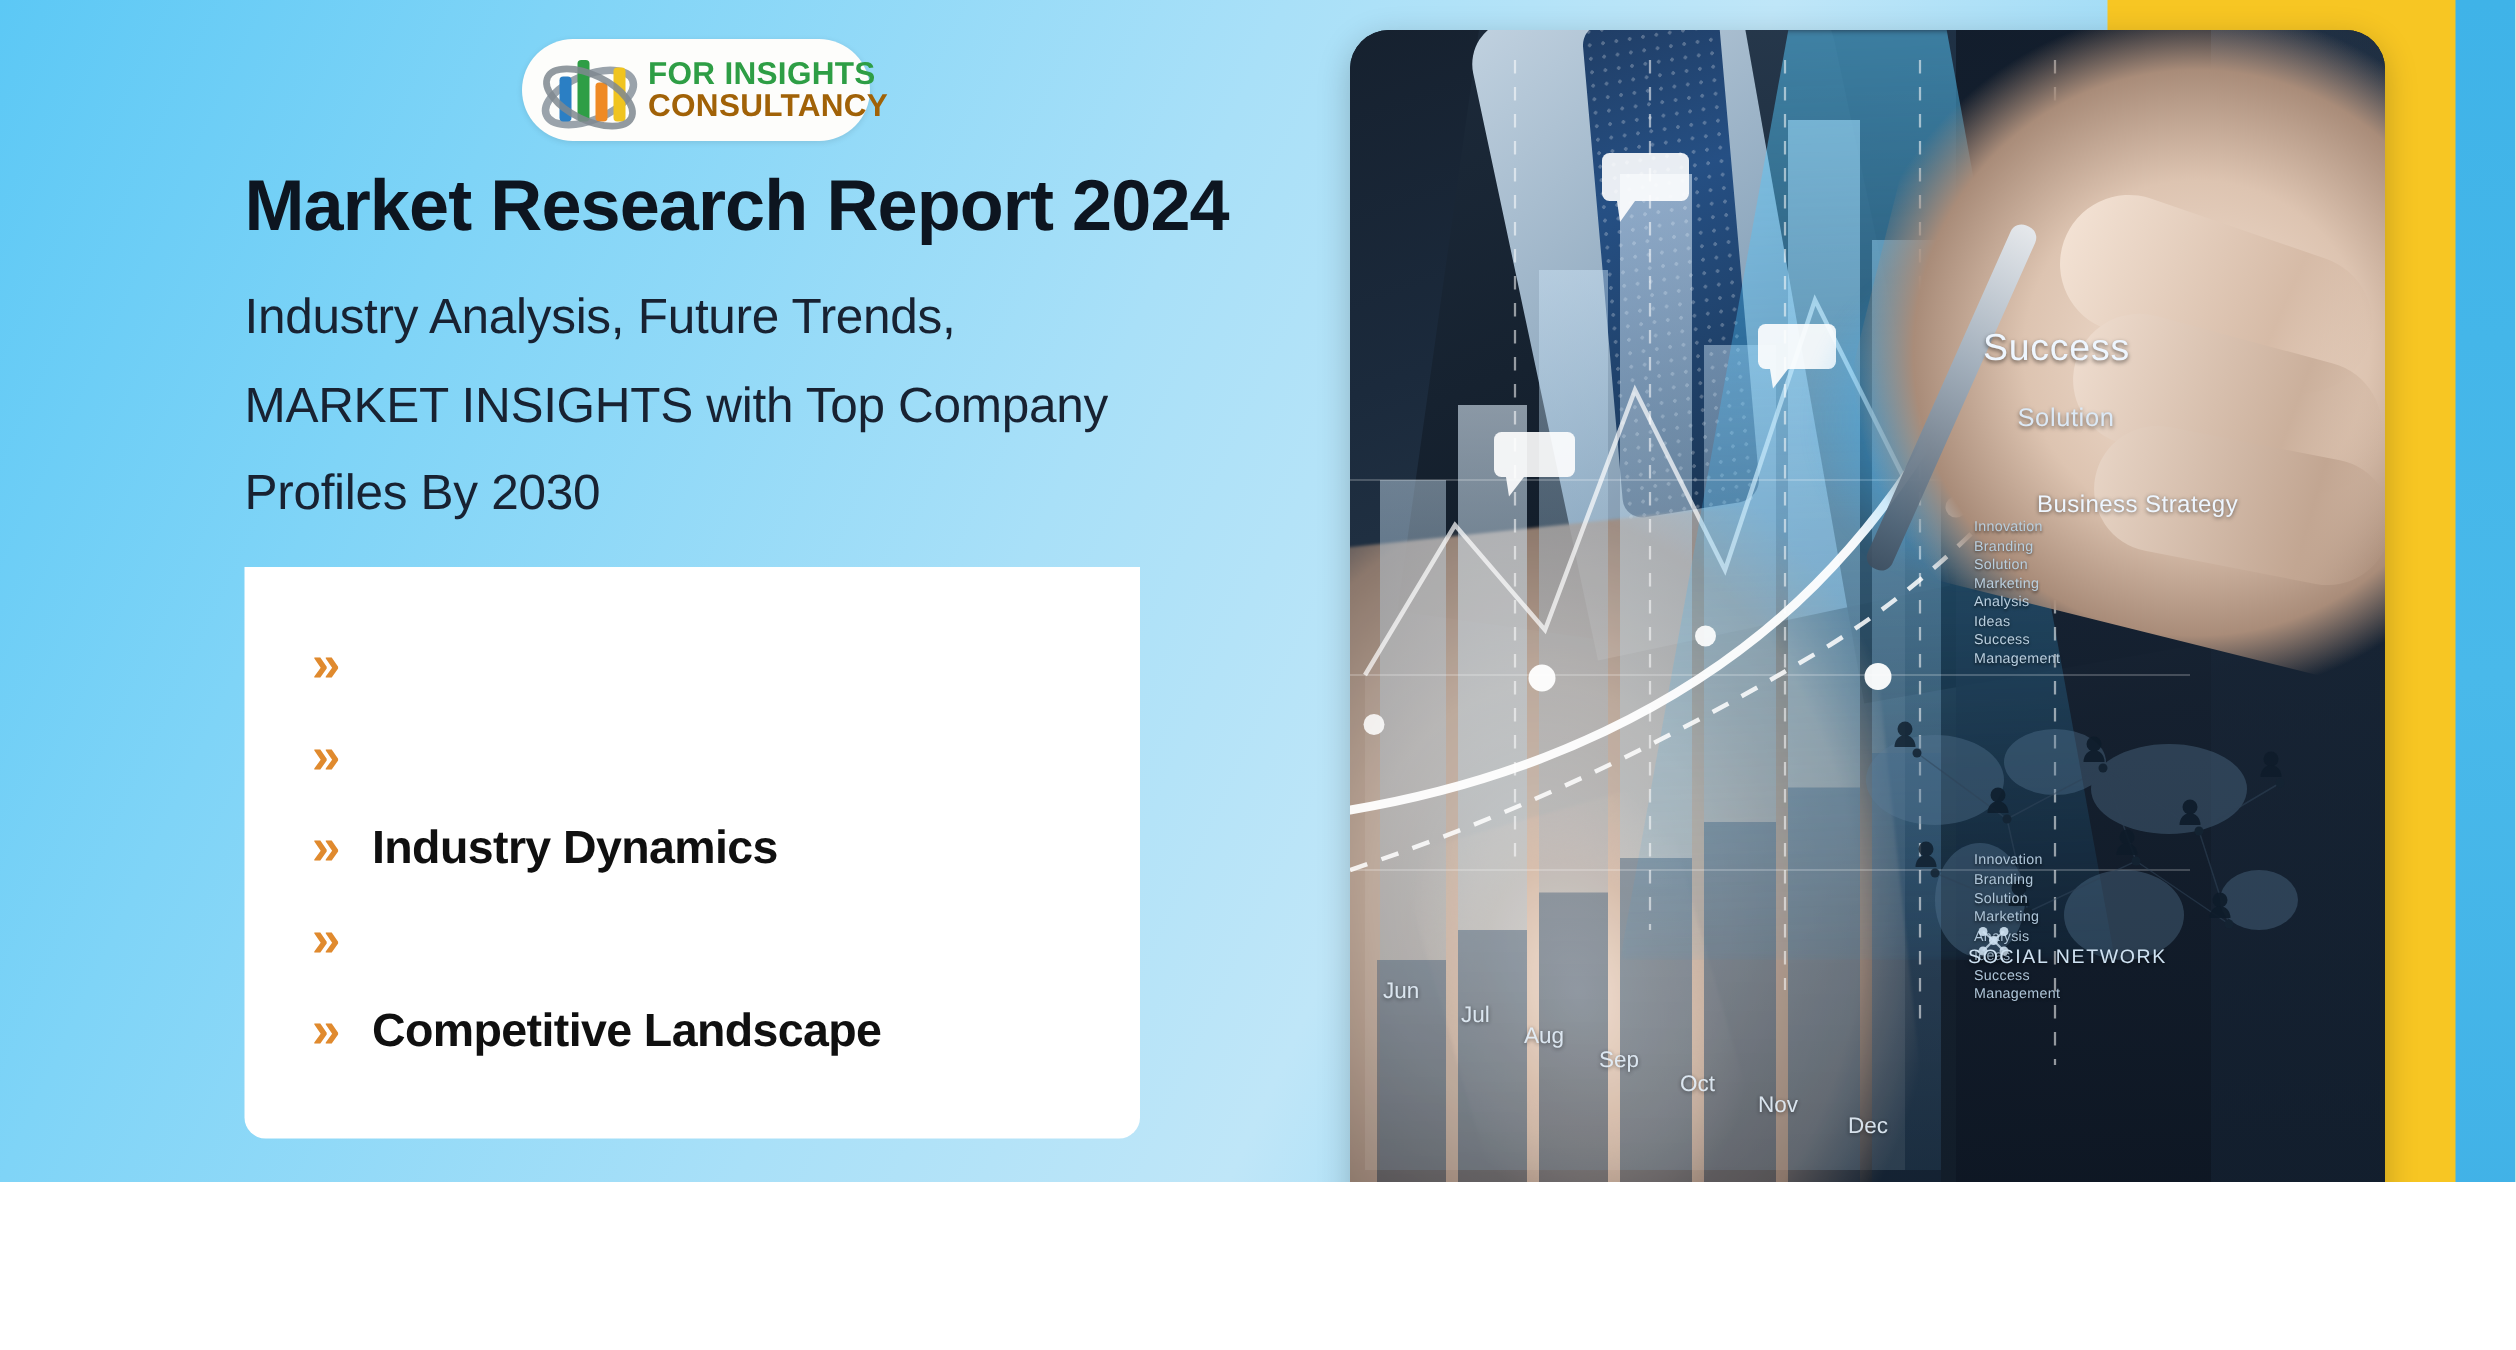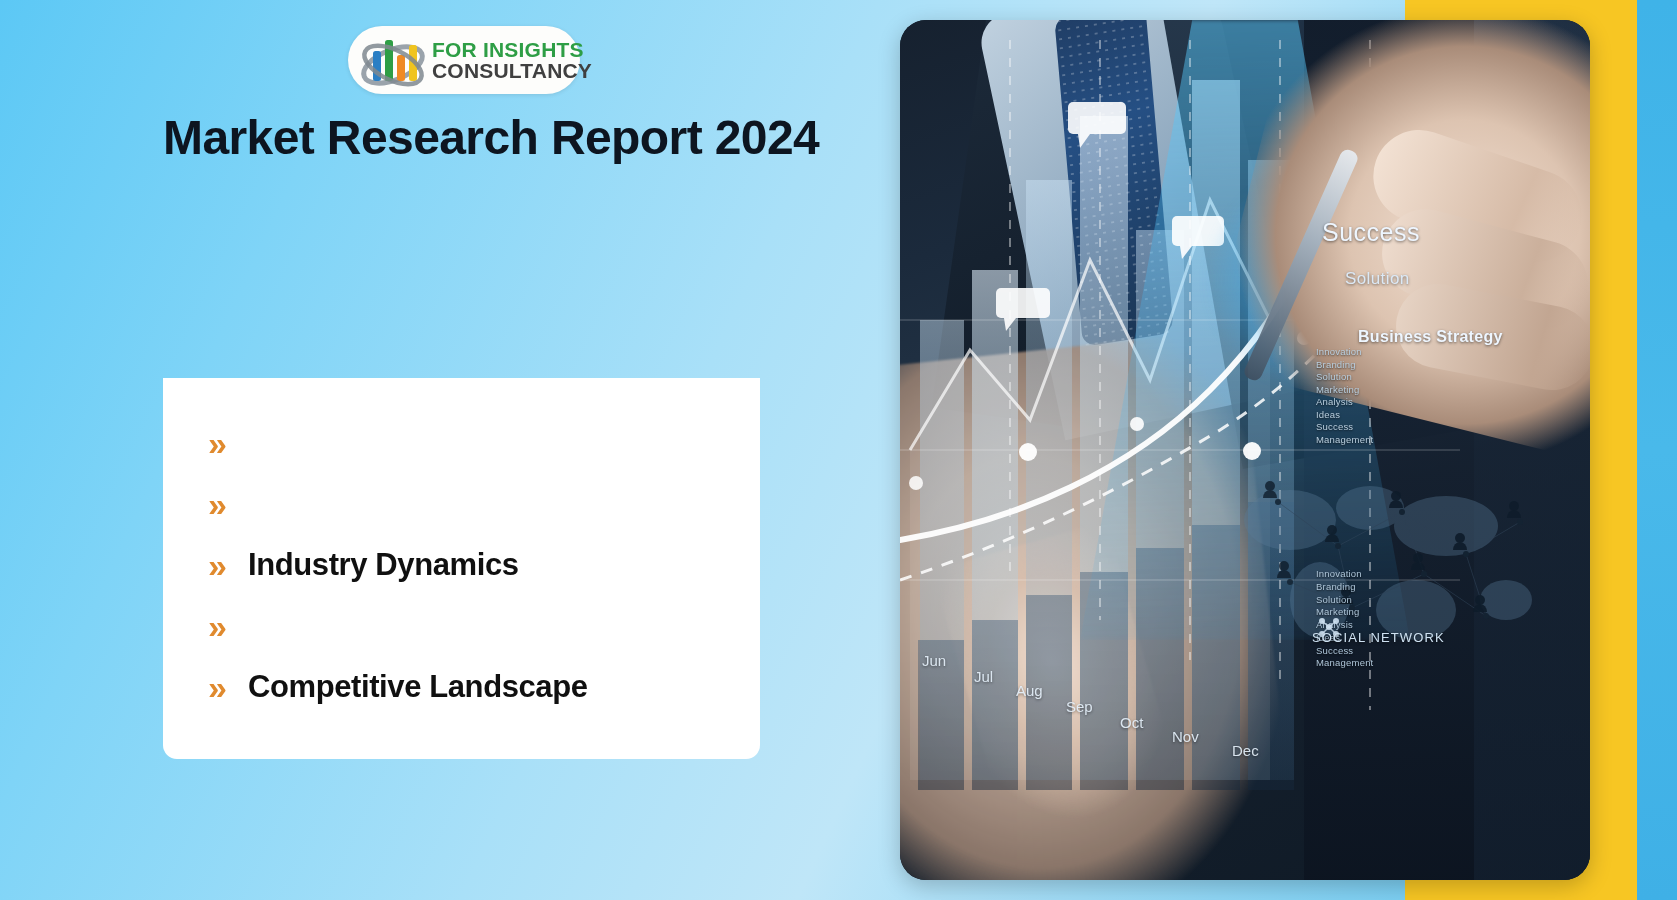--- a/index.html
+++ b/index.html
@@ -6,21 +6,21 @@
     margin: 0;
     padding: 0;
     background: #ffffff;
   }
   body {
     font-family: "Liberation Sans", sans-serif;
   }
   .banner {
     position: relative;
     width: 1677px;
-    height: 900px;
+    height: 788px;
     overflow: hidden;
     background: linear-gradient(115deg, #5cc8f5 0%, #7fd4f7 18%, #a9e0f8 42%, #bfe6f8 58%, #8fd6f5 78%, #5fc4ee 100%);
   }
   
   .yellow-band {
     position: absolute;
     top: 0;
     right: 0;
     width: 272px;
     height: 900px;
@@ -74,21 +74,21 @@
   .logo-line1 {
     font-size: 21px;
     font-weight: bold;
     color: #2e9e45;
     letter-spacing: .2px;
     white-space: nowrap;
   }
   .logo-line2 {
     font-size: 21px;
     font-weight: bold;
-    color: #404040;
+    color: #a16207;
     letter-spacing: .2px;
     white-space: nowrap;
   }
 
   .headline {
     position: absolute;
     left: 163px;
     top: 110px;
     width: 760px;
     font-size: 48px;
@@ -296,21 +296,21 @@
 
   
   .ph-text {
     color: #eef6ff;
     font-family: "Liberation Sans", sans-serif;
     text-shadow: 0 1px 3px rgba(0,0,0,.55);
     white-space: nowrap;
   }
   .lbl-success { left: 422px; top: 198px; font-size: 25px; letter-spacing: .5px; }
   .lbl-solution { left: 445px; top: 249px; font-size: 17px; letter-spacing: .4px; color: #dce9f6; }
-  .lbl-strategy { left: 413px; top: 308px; font-size: 16px; font-weight: bold; letter-spacing: .3px; padding-left: 45px; }
+  .lbl-strategy { left: 413px; top: 308px; font-size: 16px; font-weight: normal; letter-spacing: .3px; padding-left: 45px; }
   .lbl-social { left: 412px; top: 610px; font-size: 13px; letter-spacing: 1.1px; color: #cfe2f2; }
 
   .wordcol {
     position: absolute;
     left: 416px;
     top: 326px;
     display: flex;
     flex-direction: column;
     gap: 1px;
   }
@@ -372,20 +372,25 @@
         </svg>
       </div>
       <div class="logo-words">
         <span class="logo-line1">FOR INSIGHTS</span>
         <span class="logo-line2">CONSULTANCY</span>
       </div>
     </div>
 
     <div class="headline">Market Research Report 2024</div>
 
+    <div class="subhead">
+      <div>Industry Analysis, Future Trends,</div>
+      <div>MARKET INSIGHTS with Top Company</div>
+      <div>Profiles By 2030</div>
+    </div>
 
     <div class="report-card">
       <div class="report-body">
         <ul class="report-list">
           <li class="report-item">
             <span class="chev">»</span>
           </li>
           <li class="report-item">
             <span class="chev">»</span>
           </li>

